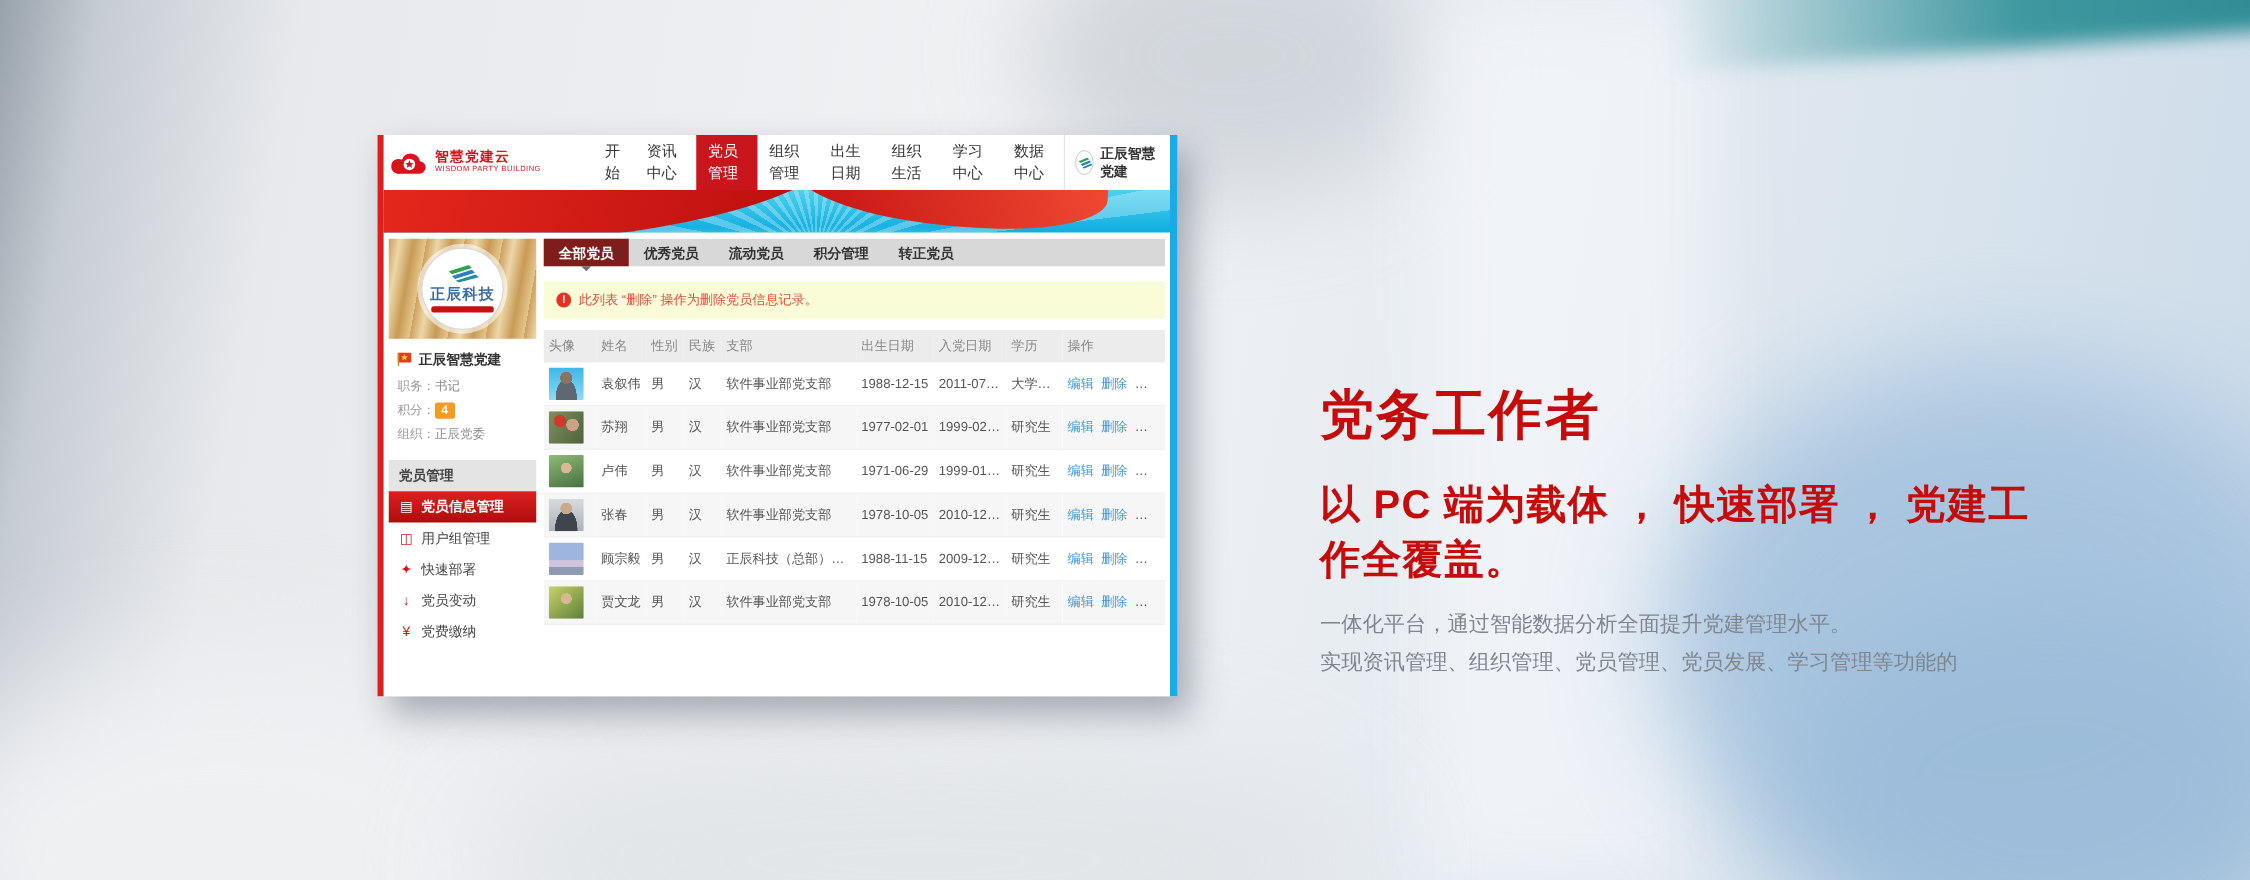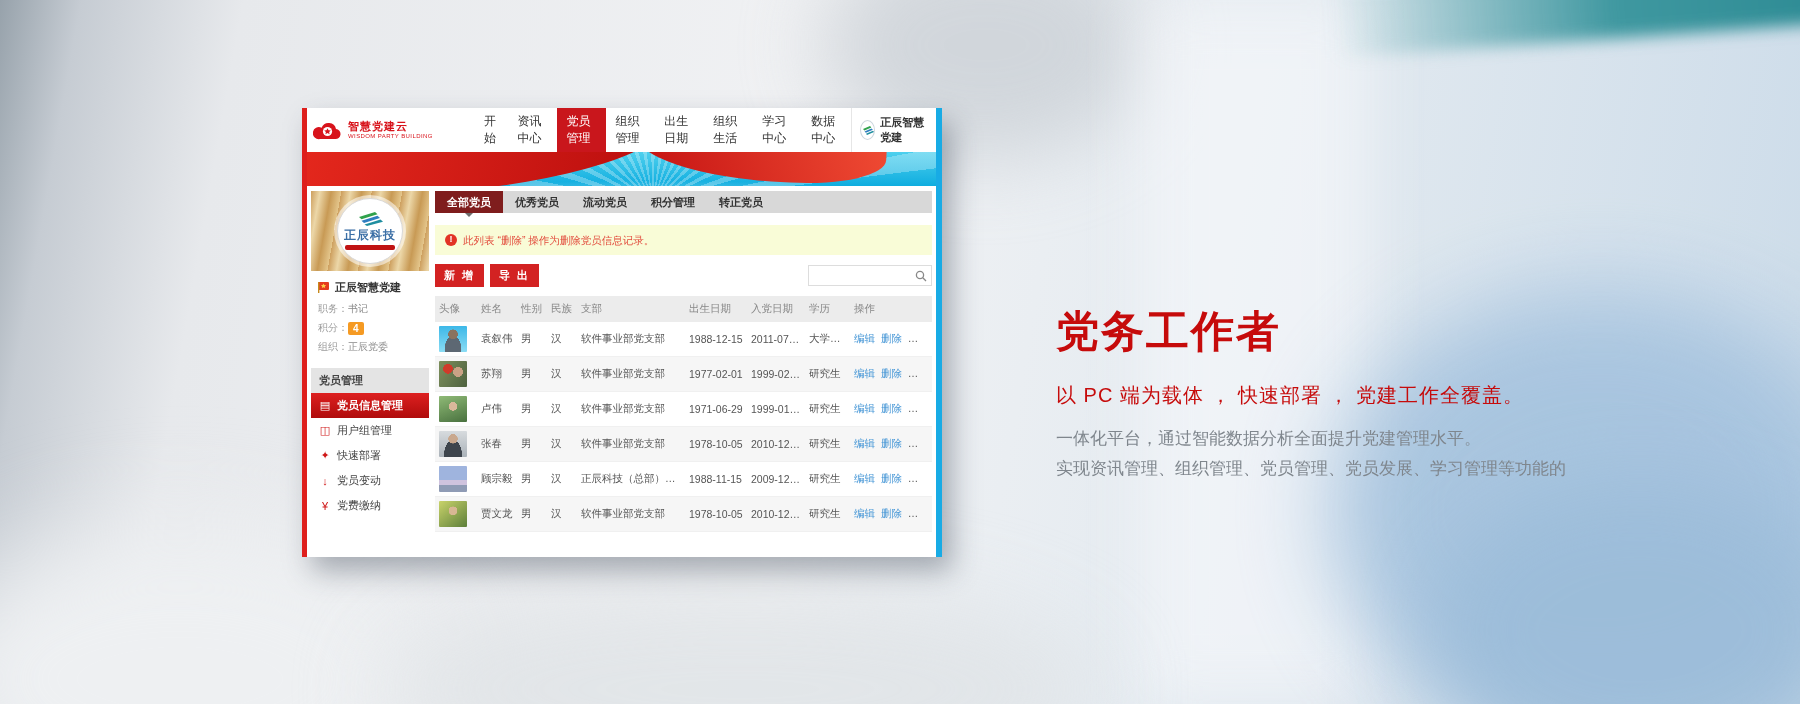--- a/index.html
+++ b/index.html
@@ -95,21 +95,21 @@
   .idx-1 .avatar { background:radial-gradient(circle at 32% 30%,#d03a2a 0 18%,rgba(0,0,0,0) 19%),radial-gradient(circle at 68% 42%,#caa285 0 20%,rgba(0,0,0,0) 21%),linear-gradient(120deg,#7d8f5c,#4f6340); }
   .idx-2 .avatar { background:radial-gradient(circle at 50% 40%,#d9b89a 0 20%,rgba(0,0,0,0) 21%),linear-gradient(160deg,#8fba76,#49713f); }
   .idx-3 .avatar { background:radial-gradient(circle at 50% 30%,#c9a88e 0 20%,rgba(0,0,0,0) 21%),radial-gradient(ellipse at 50% 95%,#3e454d 0 45%,rgba(0,0,0,0) 46%),linear-gradient(#d7dbde,#aab2b9); }
   .idx-4 .avatar { background:linear-gradient(180deg,#9fb4de 0 55%,#cfc3de 55% 75%,#8f9bb5 75%),radial-gradient(ellipse at 40% 70%,#e8ecf2 0 25%,rgba(0,0,0,0) 26%); }
   .idx-5 .avatar { background:radial-gradient(circle at 50% 38%,#d8b793 0 20%,rgba(0,0,0,0) 21%),linear-gradient(140deg,#c9d36a,#5d7f3a); }
   .acts .lnk { color:#4596d6; cursor:pointer; margin-right:3px; font-size:10.5px; }
 
   
   .hero { position:absolute; left:1056px; top:303px; width:580px; }
   .hero h1 { color:#c60b0b; font-size:43px; font-weight:bold; letter-spacing:2px; margin-bottom:21px; }
-  .hero h2 { color:#c60b0b; font-size:20px; font-weight:normal; letter-spacing:1px; margin-bottom:15px; }
+  .hero h2 { color:#c60b0b; font-size:32px; font-weight:bold; letter-spacing:1px; margin-bottom:15px; }
   .hero p { color:#7f868d; font-size:17px; line-height:30px; }
 </style>
 </head>
 <body>
 
 <div class="stage">
 
   <div class="blob bg-graytop"></div>
   <div class="blob bg-strip"></div>
   <div class="blob bg-chair"></div>
@@ -262,31 +262,20 @@
             </li>
           </ul>
 
         <div class="notice">
           <span class="nico">!</span>
           <div>
             <div>此列表 “删除” 操作为删除党员信息记录。</div>
           </div>
         </div>
 
-        <div class="toolbar">
-          <button class="btn">新 增</button>
-          <button class="btn">导 出</button>
-          <div class="search">
-            <input type="text" style="">
-            <svg width="12" height="12" viewBox="0 0 12 12">
-              <circle cx="5" cy="5" r="3.6" fill="none" stroke="#888" stroke-width="1.3"></circle>
-              <line x1="7.8" y1="7.8" x2="11" y2="11" stroke="#888" stroke-width="1.3"></line>
-            </svg>
-          </div>
-        </div>
 
         <table>
           <colgroup>
             <col class="c-av">
               <col class="c-nm">
               <col class="c-gd">
               <col class="c-et">
             <col class="c-br">
               <col class="c-bd">
               <col class="c-jd">

